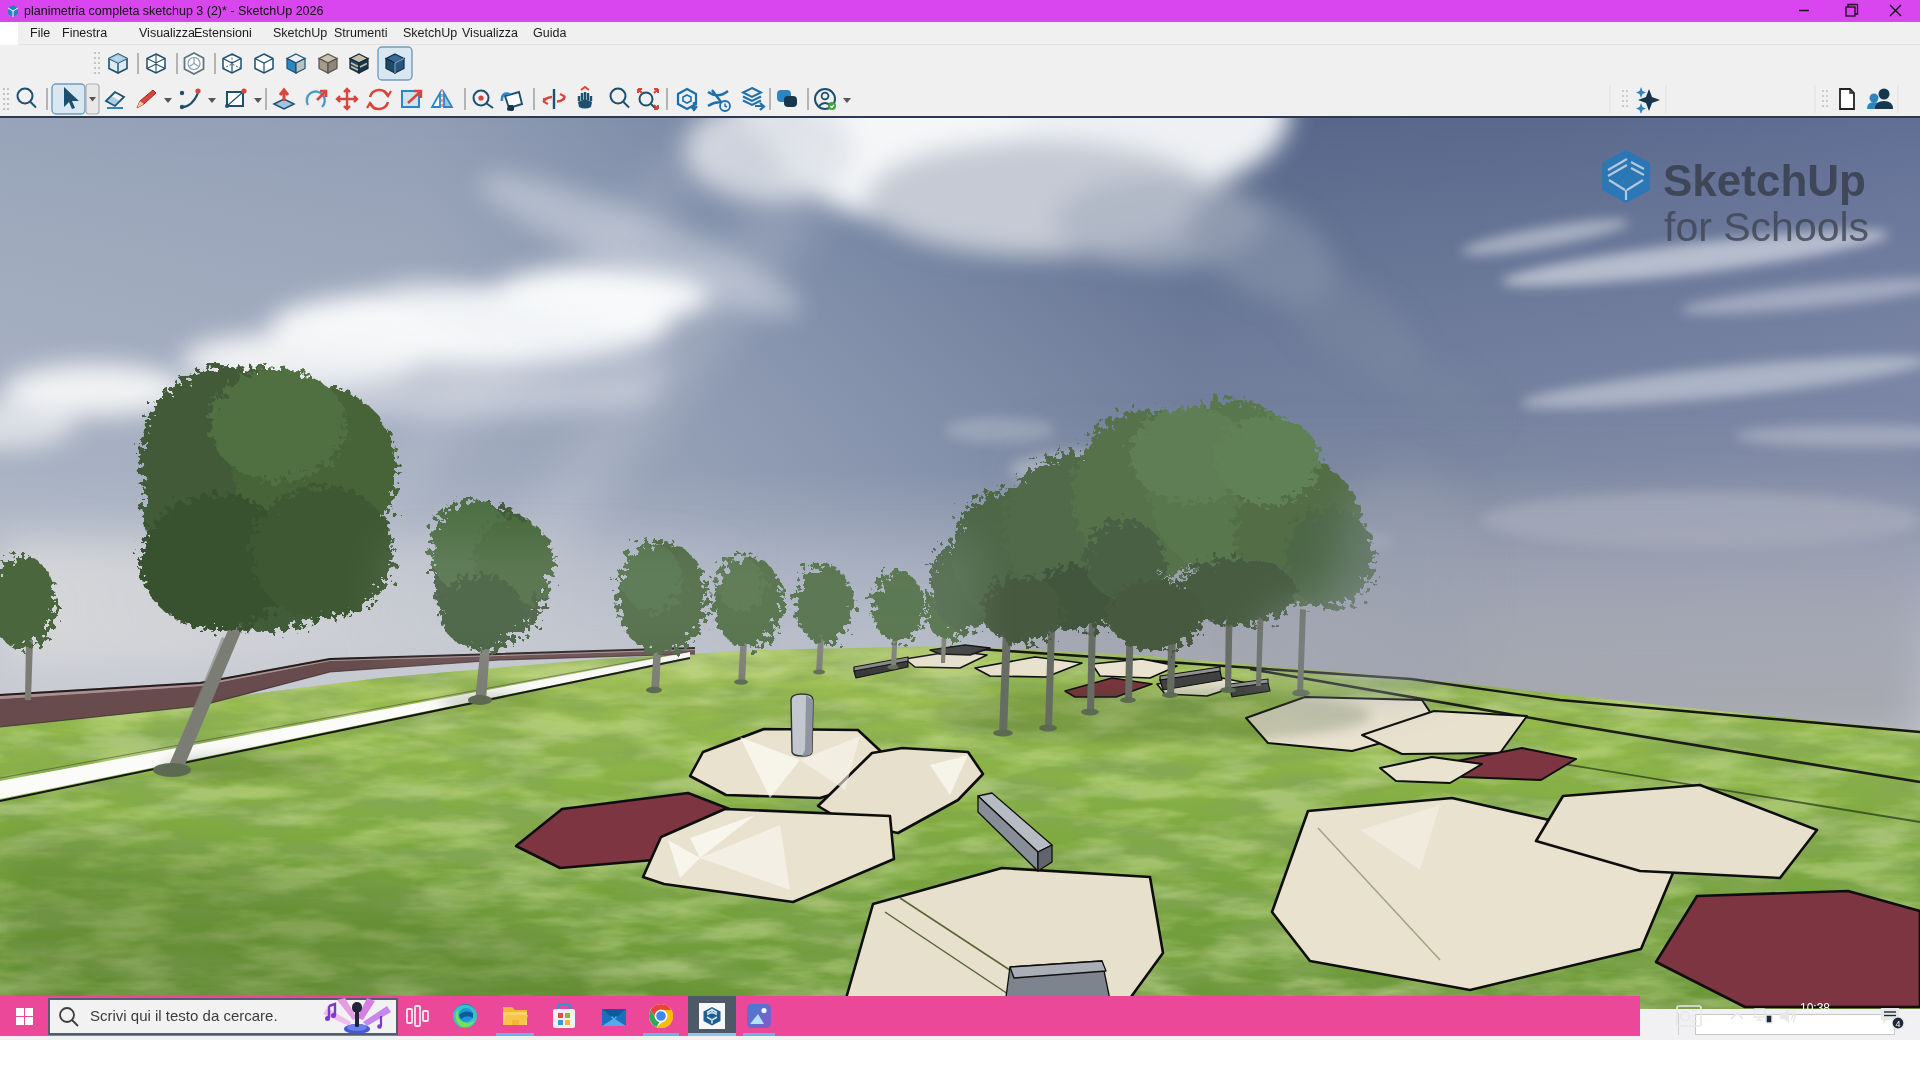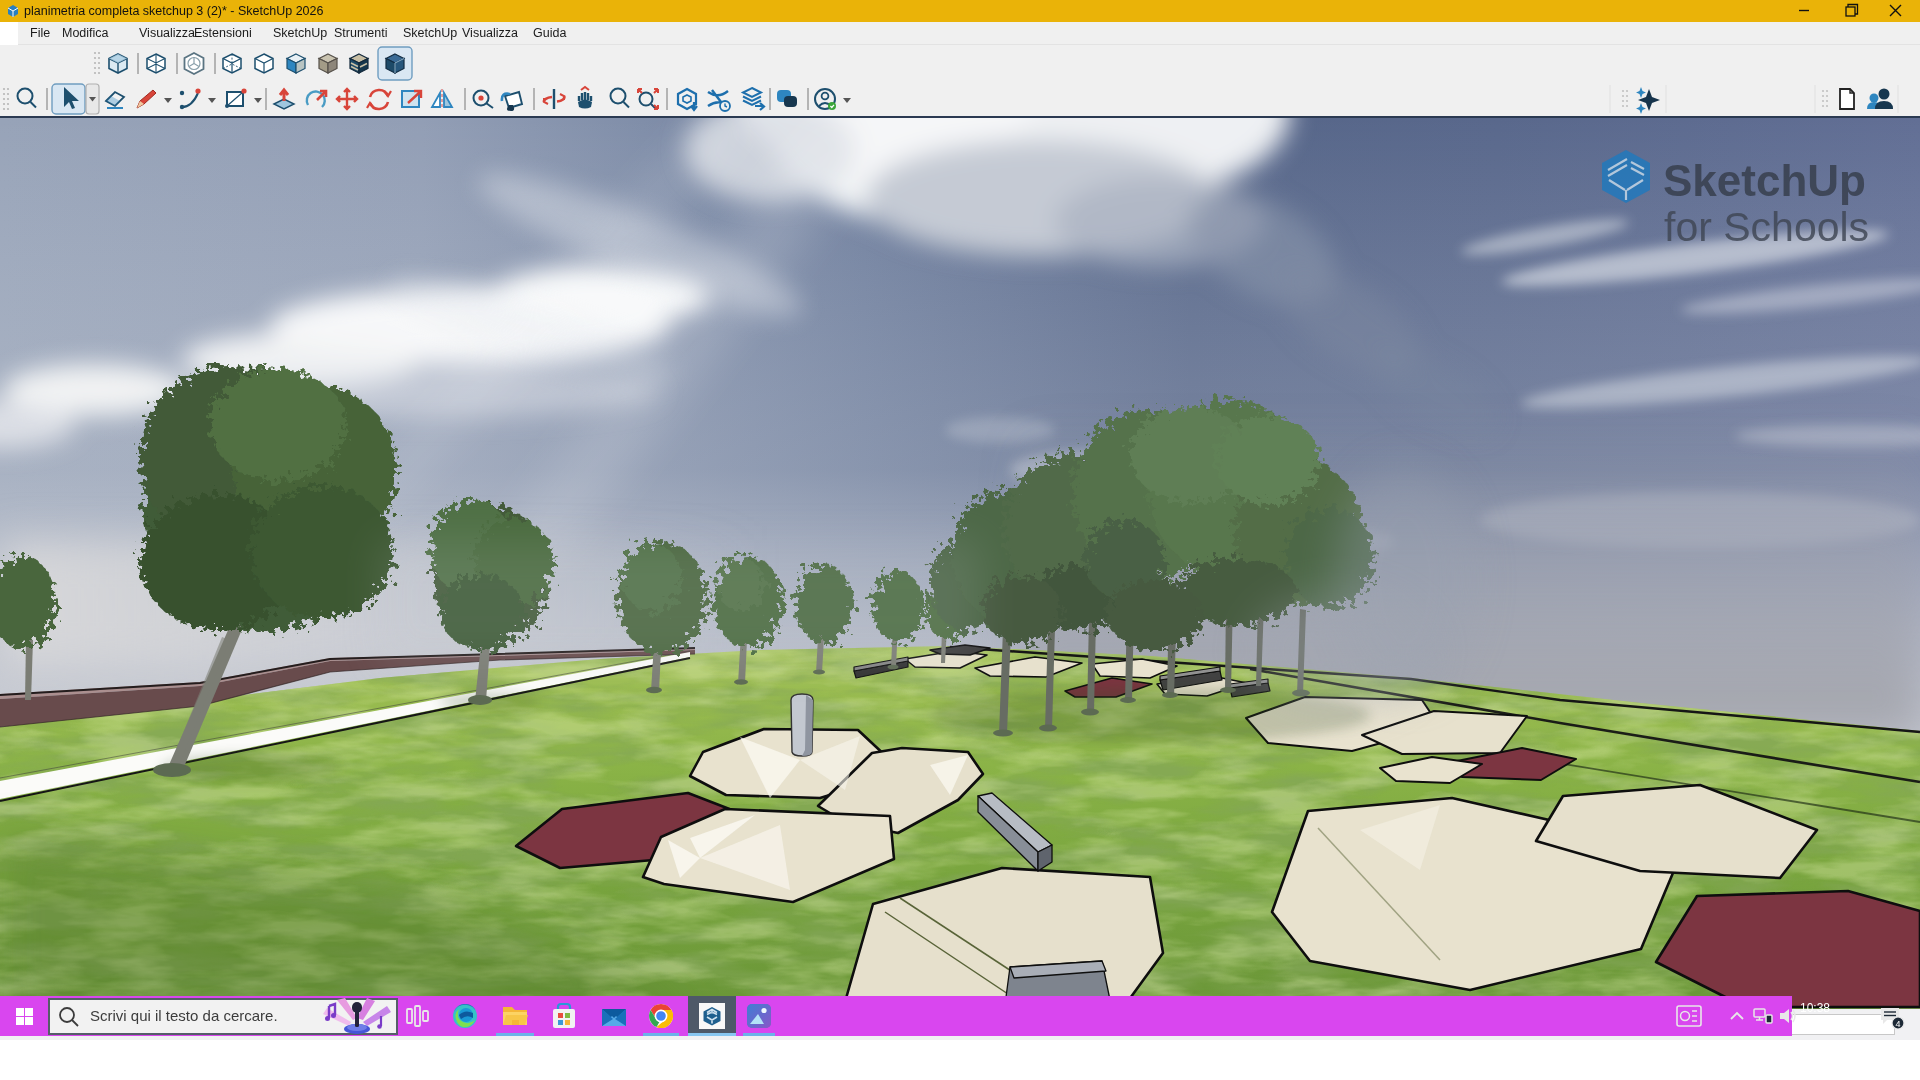--- a/index.html
+++ b/index.html
@@ -1,28 +1,28 @@
 <!DOCTYPE html>
 <html><head>
 <meta charset="utf-8">
 <style>
 * { margin:0; padding:0; box-sizing:border-box; }
 html,body { width:1920px; height:1080px; overflow:hidden; font-family:"Liberation Sans", sans-serif; background:#fff; }
-#titlebar { position:absolute; top:0; left:0; width:1920px; height:22px; background:#eab308; }
+#titlebar { position:absolute; top:0; left:0; width:1920px; height:22px; background:#d946ef; }
 #title-text { position:absolute; left:24px; top:4px; font-size:12.5px; color:#111; }
 .winbtn { position:absolute; top:0; width:46px; height:22px; }
 #menubar { position:absolute; top:22px; left:0; width:1920px; height:23px; background:#f0f0f0; border-bottom:1px solid #e3e3e3;margin-left:18px; }
 .menu-item { position:absolute; top:4px; font-size:12.5px; color:#1a1a1a; }
 #toolbars { position:absolute; top:45px; left:0; width:1920px; height:71px; background:#f0f0f0; }
 #viewport-border { position:absolute; top:116px; left:0; width:1920px; height:3px; background:#2b3a52; }
 #scene { position:absolute; top:118px; left:0; width:1920px; height:894px; }
 #statusbar { position:absolute; top:1009px; left:0; width:1920px; height:31px; background:#f1f1f3; }
 #status-text { position:absolute; left:73px; top:8px; font-size:13.5px; color:#4d4d4d; }
 #misure { position:absolute; left:1695px; top:5px; width:200px; height:21px; background:#fff; border:1px solid #c8c8c8; }
-#taskbar { position:absolute; top:996px; left:0; width:1792px; height:40px; background:#d946ef; }
+#taskbar { position:absolute; top:996px; left:0; width:1640px; height:40px; background:#ec4899; }
 #searchbox { position:absolute; left:48px; top:2px; width:350px; height:37px; background:#f2f2f2; border:2px solid #555e68; }
 #search-text { position:absolute; left:90px; top:11px; font-size:15px; color:#3c3c3c; }
 .tb-icon { position:absolute; top:6px; width:28px; height:28px; }
 #clock { position:absolute; left:1800px; top:4px; width:62px; text-align:left; color:#fff; font-size:12px; line-height:16px; }
 </style>
 </head>
 <body>
 <div id="titlebar">
   <svg style="position:absolute;left:6px;top:4px" width="14" height="14" viewBox="0 0 14 14">
       <path d="M2 4 L7 1 L12 4 L12 10 L7 13 L2 10 Z" fill="#2a7fbf"></path>
@@ -35,21 +35,21 @@
   <svg class="winbtn" style="left:1829px" width="46" height="22">
       <rect x="17" y="7" width="9" height="9" fill="none" stroke="#111" stroke-width="1.3"></rect>
       <path d="M19,7 L19,4.5 L28.5,4.5 L28.5,14 L26,14" fill="none" stroke="#111" stroke-width="1.3"></path>
     </svg>
   <svg class="winbtn" style="left:1874px" width="46" height="22">
       <path d="M16 5 L27 16 M27 5 L16 16" stroke="#111" stroke-width="1.4"></path>
     </svg>
 </div>
 <div id="menubar">
   <div class="menu-item" style="left:12px">File</div>
-  <div class="menu-item" style="left:44px">Modifica</div>
+  <div class="menu-item" style="left:44px">Finestra</div>
   <div class="menu-item" style="left:121px">Visualizza</div>
   <div class="menu-item" style="left:176px">Estensioni</div>
   <div class="menu-item" style="left:255px">SketchUp</div>
   <div class="menu-item" style="left:316px">Strumenti</div>
   <div class="menu-item" style="left:385px">SketchUp</div>
   <div class="menu-item" style="left:444px">Visualizza</div>
   <div class="menu-item" style="left:515px">Guida</div>
 </div>
 <div id="toolbars">
 <svg width="1920" height="71" viewBox="0 0 1920 71" style="position:absolute;top:0;left:0">

